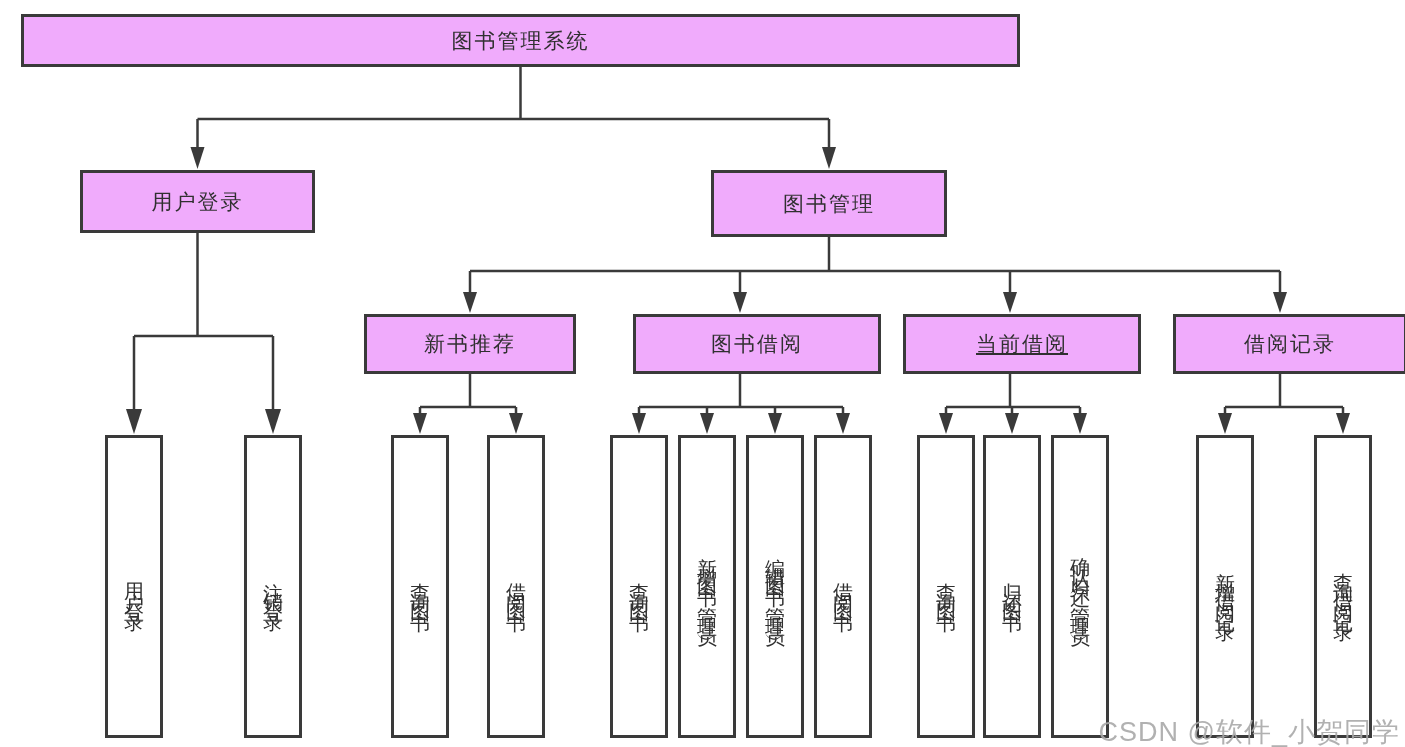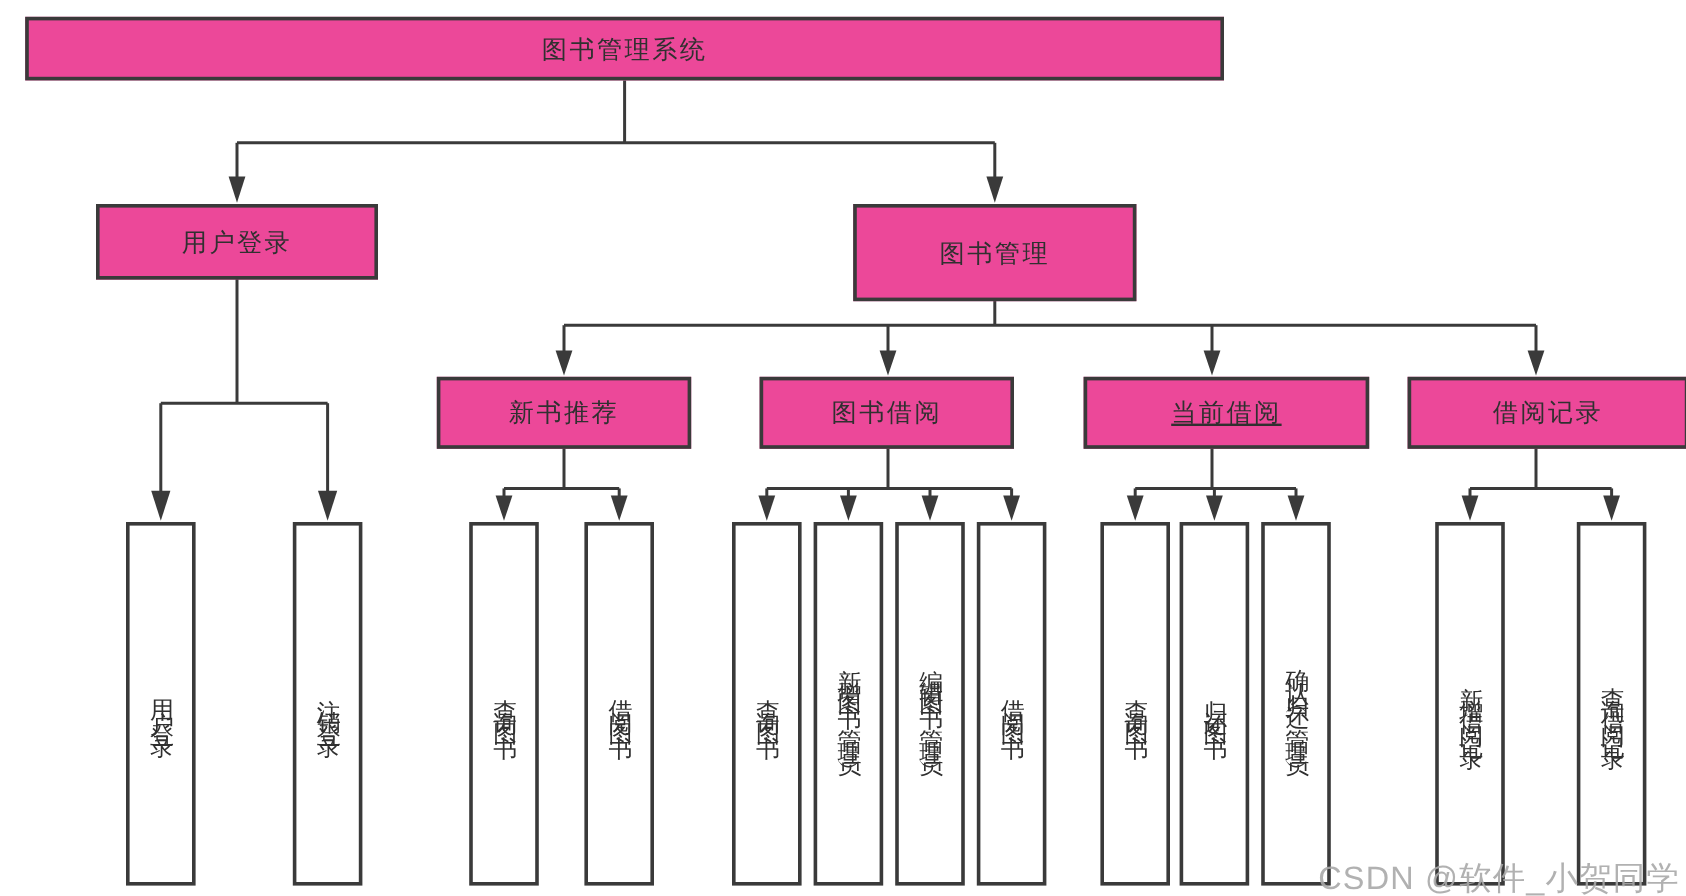--- a/index.html
+++ b/index.html
@@ -1,20 +1,20 @@
 <!DOCTYPE html>
 <html><head>
 <meta charset="utf-8">
 <style>
   html, body { margin:0; padding:0; background:#ffffff; }
   body { font-family:"Liberation Sans", sans-serif; }
   .canvas { position:relative; width:1405px; height:747px; background:#ffffff; overflow:hidden; }
   .connector-svg { position:absolute; left:0; top:0; width:1405px; height:747px; }
   .node {
-    position:absolute; box-sizing:border-box; background:#ec4899;
+    position:absolute; box-sizing:border-box; background:#f0abfc;
     border:3px solid #3a3a3a; display:flex; align-items:center; justify-content:center;
     color:#303030; font-size:21px; letter-spacing:2px; white-space:nowrap;
   }
   .leaf {
     position:absolute; box-sizing:border-box; background:#ffffff;
     border:3px solid #3a3a3a; display:flex; align-items:center; justify-content:center;
     color:#303030;
   }
   .leaf .vtext {
     writing-mode:vertical-rl; text-orientation:mixed;
@@ -119,28 +119,28 @@
     </g>
   </svg>
 
   <div class="node" style="left:21px; top:14px; width:999px; height:53px;">
     <span>图书管理系统</span>
   </div>
 
   <div class="node" style="left:80px; top:170px; width:235px; height:63px;">
     <span>用户登录</span>
   </div>
-  <div class="node" style="left:711px; top:170px; width:236px; height:81px;">
+  <div class="node" style="left:711px; top:170px; width:236px; height:67px;">
     <span>图书管理</span>
   </div>
 
   <div class="node" style="left:364px; top:314px; width:212px; height:60px;text-align:center;">
     <span>新书推荐</span>
   </div>
-  <div class="node" style="left:633px; top:314px; width:212px; height:60px;">
+  <div class="node" style="left:633px; top:314px; width:248px; height:60px;">
     <span>图书借阅</span>
   </div>
   <div class="node" style="left:903px; top:314px; width:238px; height:60px;text-decoration:underline;">
     <span>当前借阅</span>
   </div>
   <div class="node" style="left:1173px; top:314px; width:234px; height:60px;">
     <span>借阅记录</span>
   </div>
 
   <div class="leaf" style="left:105px; top:435px; width:58px; height:303px;">

